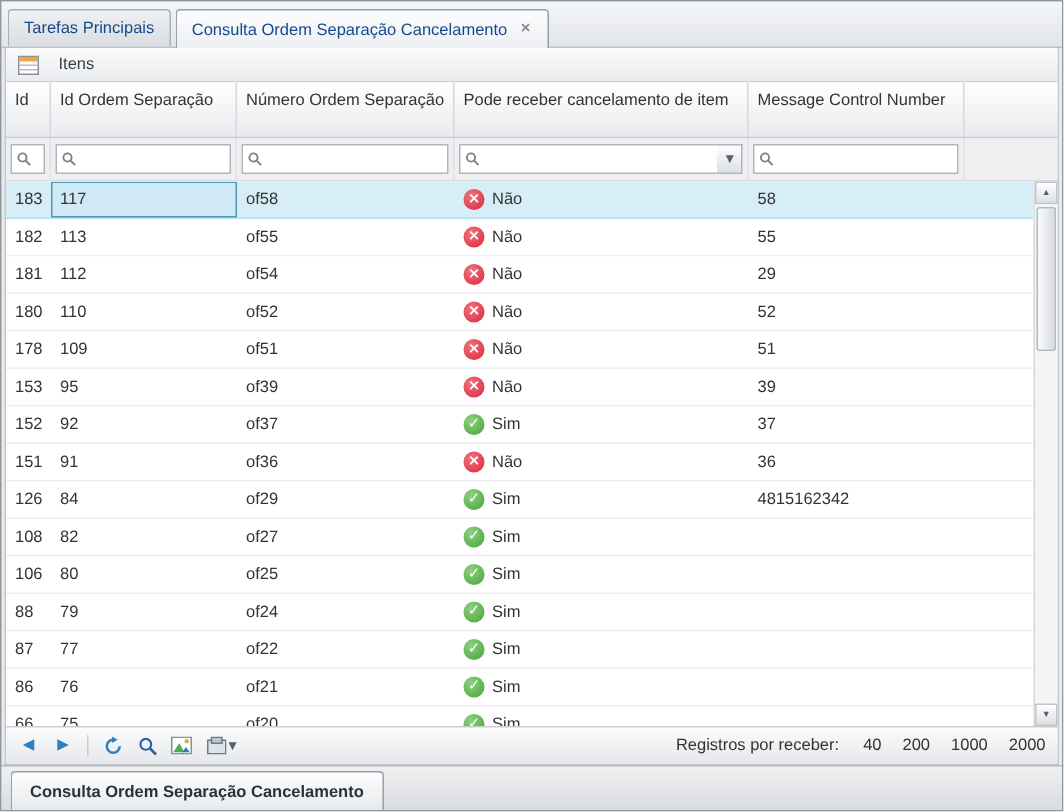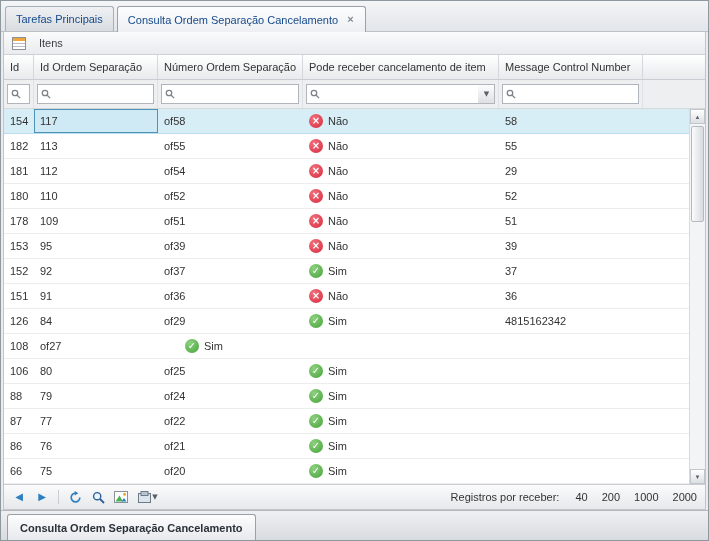--- a/index.html
+++ b/index.html
@@ -14,21 +14,21 @@
   .tab-close{color:#848b92;font-weight:bold;font-size:11px;line-height:1;padding:0 1px}
 
   
   .panel{flex:1;min-height:0;margin:0 2px;border:1px solid #c2c6cb;border-top:none;background:#fff;display:flex;flex-direction:column}
 
   
   .toolbar{height:23px;flex:none;background:linear-gradient(#fbfbfc,#e9ebee);border-bottom:1px solid #ced2d6;display:flex;align-items:center;padding:0 4px}
   .toolbar-btn{display:flex;align-items:center;gap:13px;padding:2px 8px 2px 4px;border-radius:2px;color:#3a4047}
 
   
-  .grid-header{display:flex;height:25px;flex:none;background:linear-gradient(#ffffff,#e8eaed);border-bottom:1px solid #c9cdd2}
+  .grid-header{display:flex;height:37px;flex:none;background:linear-gradient(#ffffff,#e8eaed);border-bottom:1px solid #c9cdd2}
   .hcell{border-right:1px solid #d4d7db;padding:0 6px;line-height:24px;color:#333;overflow:hidden;white-space:nowrap}
   .col-id{width:30px;flex:none}
   .col-ios{width:124px;flex:none}
   .col-nos{width:145px;flex:none}
   .col-prc{width:196px;flex:none}
   .col-mcn{width:144px;flex:none}
   .col-fill{flex:1;min-width:0;border-right:none}
 
   
   .filter-row{display:flex;height:29px;flex:none;background:#edeff1;border-bottom:1px solid #d4d7db;align-items:center}
@@ -153,21 +153,21 @@
             </svg>
           <input class="filter-text" style="">
         </div>
       </div>
       <div class="fcell col-fill" style="border-right:none"></div>
     </div>
 
     <div class="grid-body-wrap">
       <div class="grid-body">
           <div class="grid-row selected">
-    <div class="cell col-id">154</div>
+    <div class="cell col-id">183</div>
     <div class="cell col-ios cell-focus">117</div>
     <div class="cell col-nos">of58</div>
     <div class="cell col-prc">
       <span class="status-icon icon-nao">×</span>
       <span>Não</span>
     </div>
     <div class="cell col-mcn">58</div>
     <div class="cell col-fill"></div>
   </div>
           <div class="grid-row">
@@ -253,20 +253,21 @@
     <div class="cell col-nos">of29</div>
     <div class="cell col-prc">
       <span class="status-icon icon-sim">✓</span>
       <span>Sim</span>
     </div>
     <div class="cell col-mcn">4815162342</div>
     <div class="cell col-fill"></div>
   </div>
           <div class="grid-row">
     <div class="cell col-id">108</div>
+    <div class="cell col-ios">82</div>
     <div class="cell col-nos">of27</div>
     <div class="cell col-prc">
       <span class="status-icon icon-sim">✓</span>
       <span>Sim</span>
     </div>
     <div class="cell col-mcn"></div>
     <div class="cell col-fill"></div>
   </div>
           <div class="grid-row">
     <div class="cell col-id">106</div>

